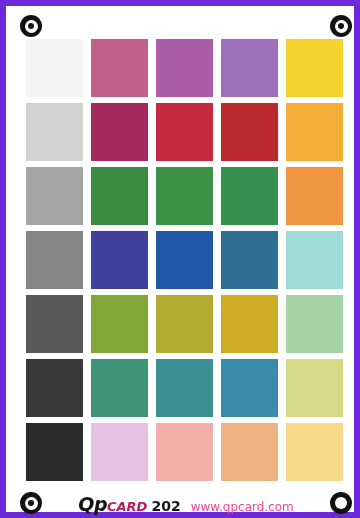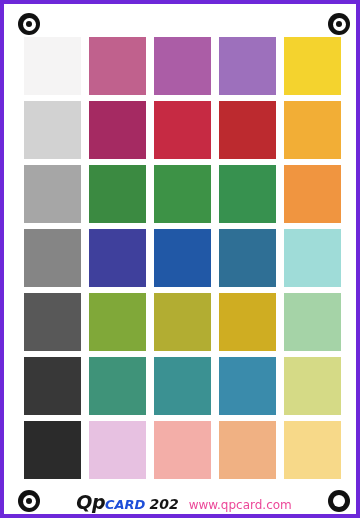--- a/index.html
+++ b/index.html
@@ -13,21 +13,21 @@
     overflow: hidden;
     font-family: "Liberation Sans", sans-serif;
   }
 
   #card {
     position: relative;
     width: 360px;
     height: 518px;
     box-sizing: border-box;
     background: #ffffff;
-    border: 4px solid #6d28d9;
+    border: 6px solid #6d28d9;
   }
 
   
   .reg-mark {
     position: absolute;
     width: 22px;
     height: 22px;
     border-radius: 50%;
     box-sizing: border-box;
     display: flex;
@@ -108,28 +108,27 @@
     font-style: italic;
     font-size: 19px;
     color: #151515;
     letter-spacing: -0.5px;
   }
   .logo-card {
     font-family: "DejaVu Sans", sans-serif;
     font-weight: bold;
     font-style: italic;
     font-size: 13px;
-    color: #1d4ed8;
+    color: #be185d;
     letter-spacing: 0px;
     margin-left: 0px;
   }
   .logo-num {
     font-family: "DejaVu Sans", sans-serif;
     font-weight: bold;
-    font-style: italic;
     font-size: 14px;
     color: #151515;
     margin-left: 4px;
   }
   .tagline {
     font-family: "DejaVu Sans", sans-serif;
     font-size: 12px;
     color: #1c1c1c;
     margin-left: 8px;
   }

